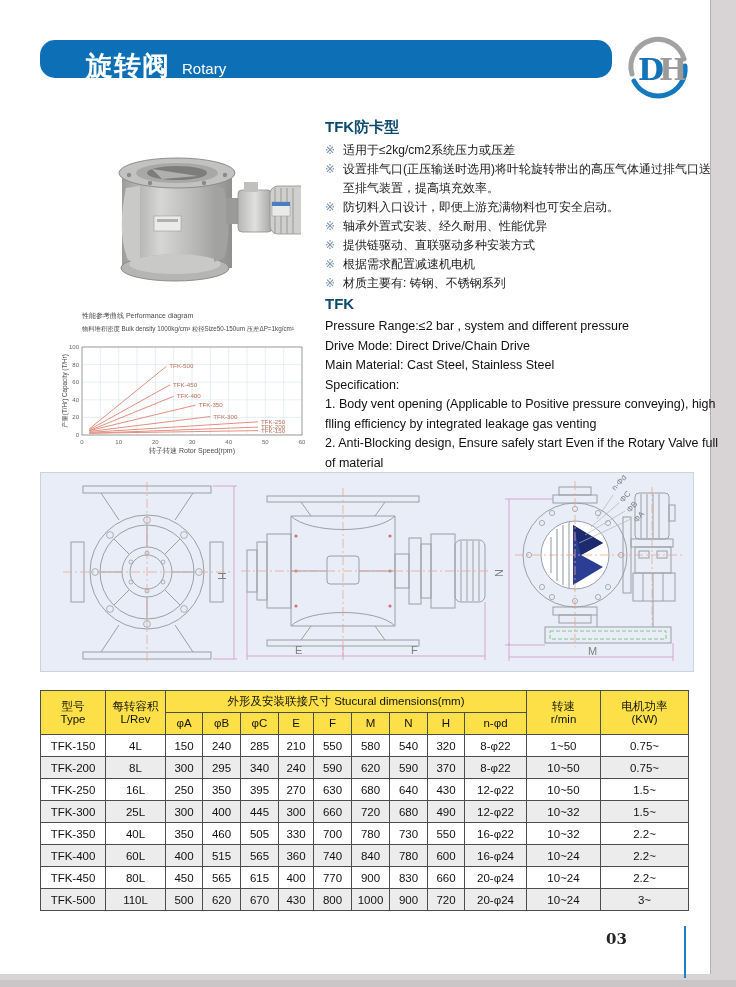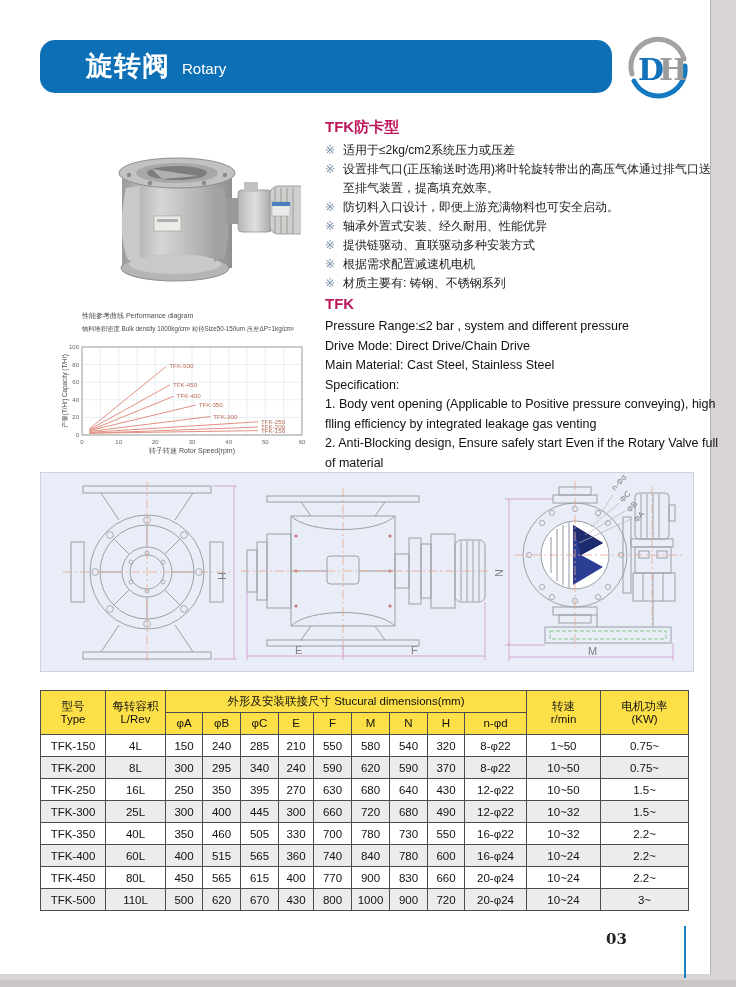--- a/index.html
+++ b/index.html
@@ -6,29 +6,29 @@
   body{
     width:736px;height:987px;position:relative;overflow:hidden;
     background:#d8d3d4;
     font-family:"Liberation Sans","DejaVu Sans",sans-serif;
     -webkit-font-smoothing:antialiased;
   }
   .top-white{position:absolute;left:0;top:0;width:711px;height:4px;background:#fff;border-bottom:2px solid #9a9a9a;}
   .page{position:absolute;left:0;top:6;width:710px;height:974px;background:#fff;border-right:1px solid #b9b0b2;}
 
   
-  .banner{position:absolute;left:40px;top:40px;width:572px;height:53px;background:#0d70b7;border-radius:15px;
+  .banner{position:absolute;left:40px;top:40px;width:572px;height:38px;background:#0d70b7;border-radius:15px;
           display:flex;align-items:baseline;padding-left:46px;box-sizing:border-box;}
   .banner-zh{color:#fff;font-size:27px;font-weight:bold;letter-spacing:1px;line-height:53px;}
   .banner-en{color:#fff;font-size:15px;margin-left:12px;position:relative;top:-1px;}
 
   .logo{position:absolute;left:616px;top:32px;}
 
   
-  .h-blue{position:absolute;color:#be185d;font-weight:bold;font-size:15px;}
+  .h-blue{position:absolute;color:#0c4a6e;font-weight:bold;font-size:15px;}
   .bullets{position:absolute;left:325px;top:141px;width:392px;}
   .bullet{display:flex;font-size:12px;line-height:19px;color:#1a1a1a;}
   .bullet .mk{color:#7b92ad;width:18px;flex:0 0 18px;}
   .bullet .tx{flex:1;}
   .tfk-lines{position:absolute;left:325px;top:317px;width:400px;font-size:12.5px;line-height:19.5px;color:#111;}
 
   
   .photo{position:absolute;left:66px;top:146px;}
   .chart{position:absolute;left:58px;top:306px;}
 

